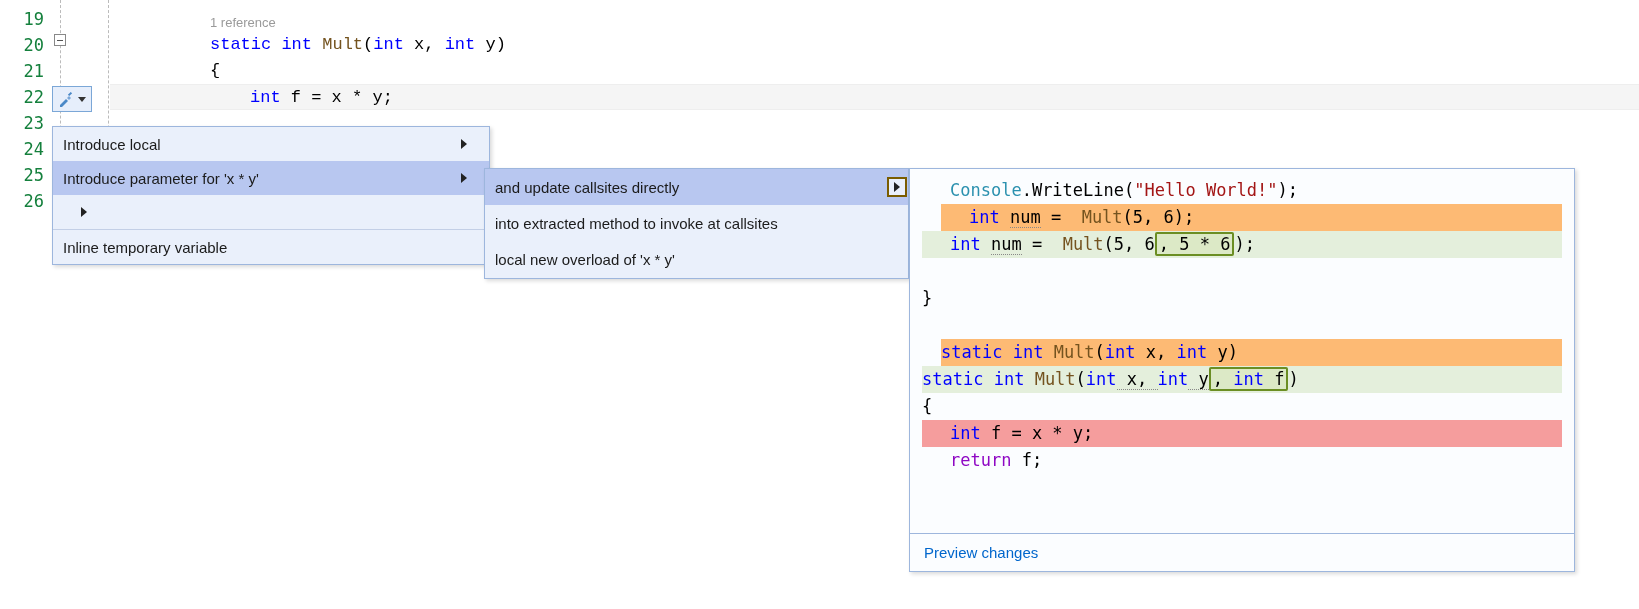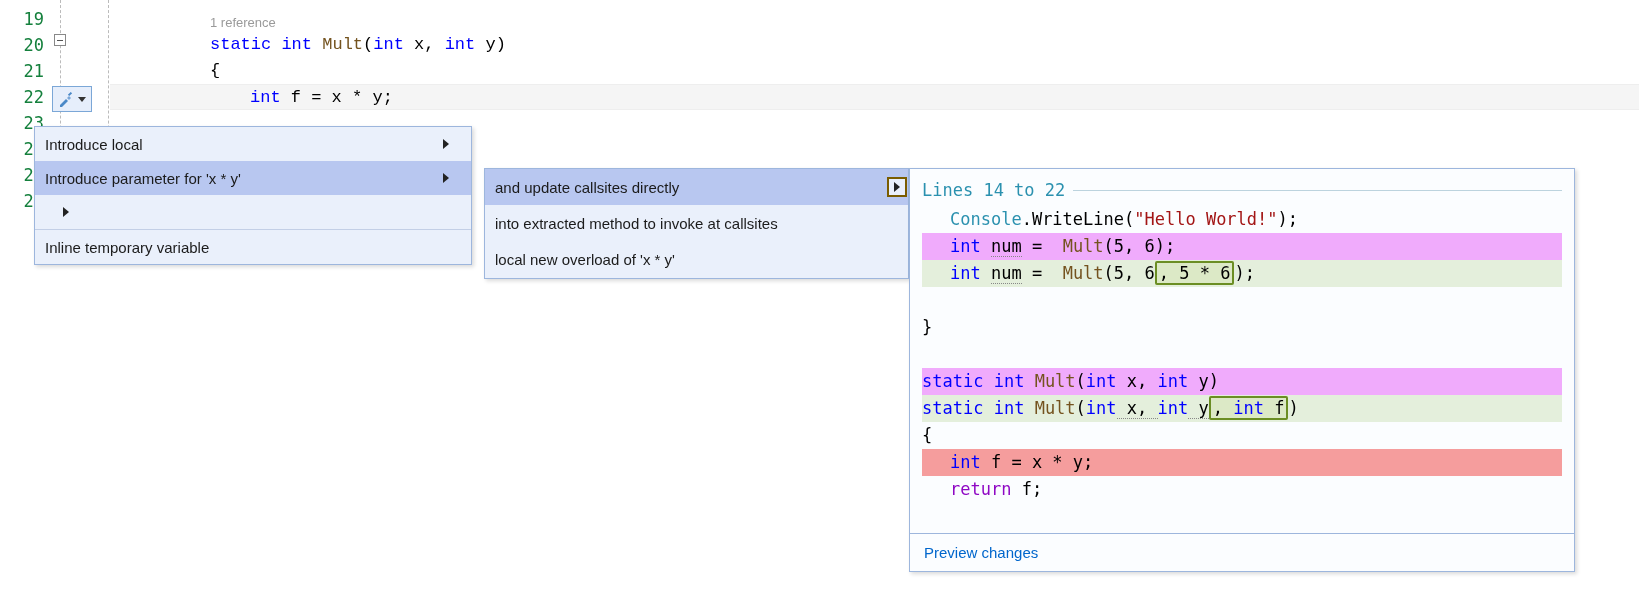--- a/index.html
+++ b/index.html
@@ -118,21 +118,21 @@
     border-bottom: 5px solid transparent;
     border-left: 6px solid #222;
   }
   .arrow-r-box {
     border: 2px solid #7a5c00;
     width: 20px; height: 20px;
     display: flex; align-items: center; justify-content: center;
     background: #eaf0fb;
   }
 
-  #menu1 { left: 34px; top: 126px; width: 438px; }
+  #menu1 { left: 52px; top: 126px; width: 438px; }
   #menu2 { left: 484px; top: 168px; width: 425px; height:111px; }
   #menu2 .menu-item { height: 36px; }
   #menu2 .boxed-arrow-cell {
     position: absolute; right: -1px; top: -1px;
     width: 24px; height: 38px;
     display: flex; align-items: center; justify-content: center;
   }
 
   .preview-panel {
     position: absolute;
@@ -159,21 +159,21 @@
     display: flex;
     align-items: center;
     gap: 8px;
     margin-bottom: 2px;
   }
   .preview-header .rule {
     flex: 1;
     border-top: 1px solid #bcd3de;
   }
   .diff-line { white-space: pre; position: relative; padding-left: 28px; height:27px; }
-  .bg-del { background: #f0abfc; }
+  .bg-del { background: #fdba74; margin-left: 19px; }
   .bg-del-strong { background: #f59d9d; }
   .bg-add { background: #e4efdc; }
   .hlbox {
     border: 2px solid #6b8e23;
     background: #dce9c6;
     padding: 0 2px;
     border-radius: 2px;
   }
   .dotted { border-bottom: 1px dotted #888; }
   .preview-footer {
@@ -250,24 +250,20 @@
   <div class="menu-item">
     <span>into extracted method to invoke at callsites</span>
   </div>
   <div class="menu-item">
     <span>local new overload of 'x * y'</span>
   </div>
 </div>
 
 <div class="preview-panel">
   <div class="preview-body">
-    <div class="preview-header">
-      <span>Lines 14 to 22</span>
-      <span class="rule"></span>
-    </div>
     <div class="diff-line"><span class="type">Console</span><span>.WriteLine(</span><span class="str">"Hello World!"</span><span>);</span></div>
     <div class="diff-line bg-del"><span class="kw">int</span> <span class="dotted">num</span><span> =  </span><span class="meth">Mult</span><span>(5, 6);</span></div>
     <div class="diff-line bg-add"><span class="kw">int</span> <span class="dotted">num</span><span> =  </span><span class="meth">Mult</span><span>(5, 6</span><span class="hlbox">, 5 * 6</span><span>);</span></div>
     <div class="diff-line" style="height:27px"></div>
     <div class="diff-line" style="padding-left:0">}</div>
     <div class="diff-line" style="height:27px"></div>
     <div class="diff-line bg-del" style="padding-left:0"><span class="kw">static</span> <span class="kw">int</span> <span class="meth">Mult</span><span>(</span><span class="kw">int</span><span> x, </span><span class="kw">int</span><span> y)</span></div>
     <div class="diff-line bg-add" style="padding-left:0"><span class="kw">static</span> <span class="kw">int</span> <span class="meth">Mult</span><span>(</span><span class="kw">int</span><span class="dotted"> x, </span><span class="kw">int</span><span class="dotted"> y</span><span class="hlbox"><span>, </span><span class="kw">int</span><span> f</span></span><span>)</span></div>
     <div class="diff-line" style="padding-left:0">{</div>
     <div class="diff-line bg-del-strong"><span class="kw">int</span><span> f = x * y;</span></div>

